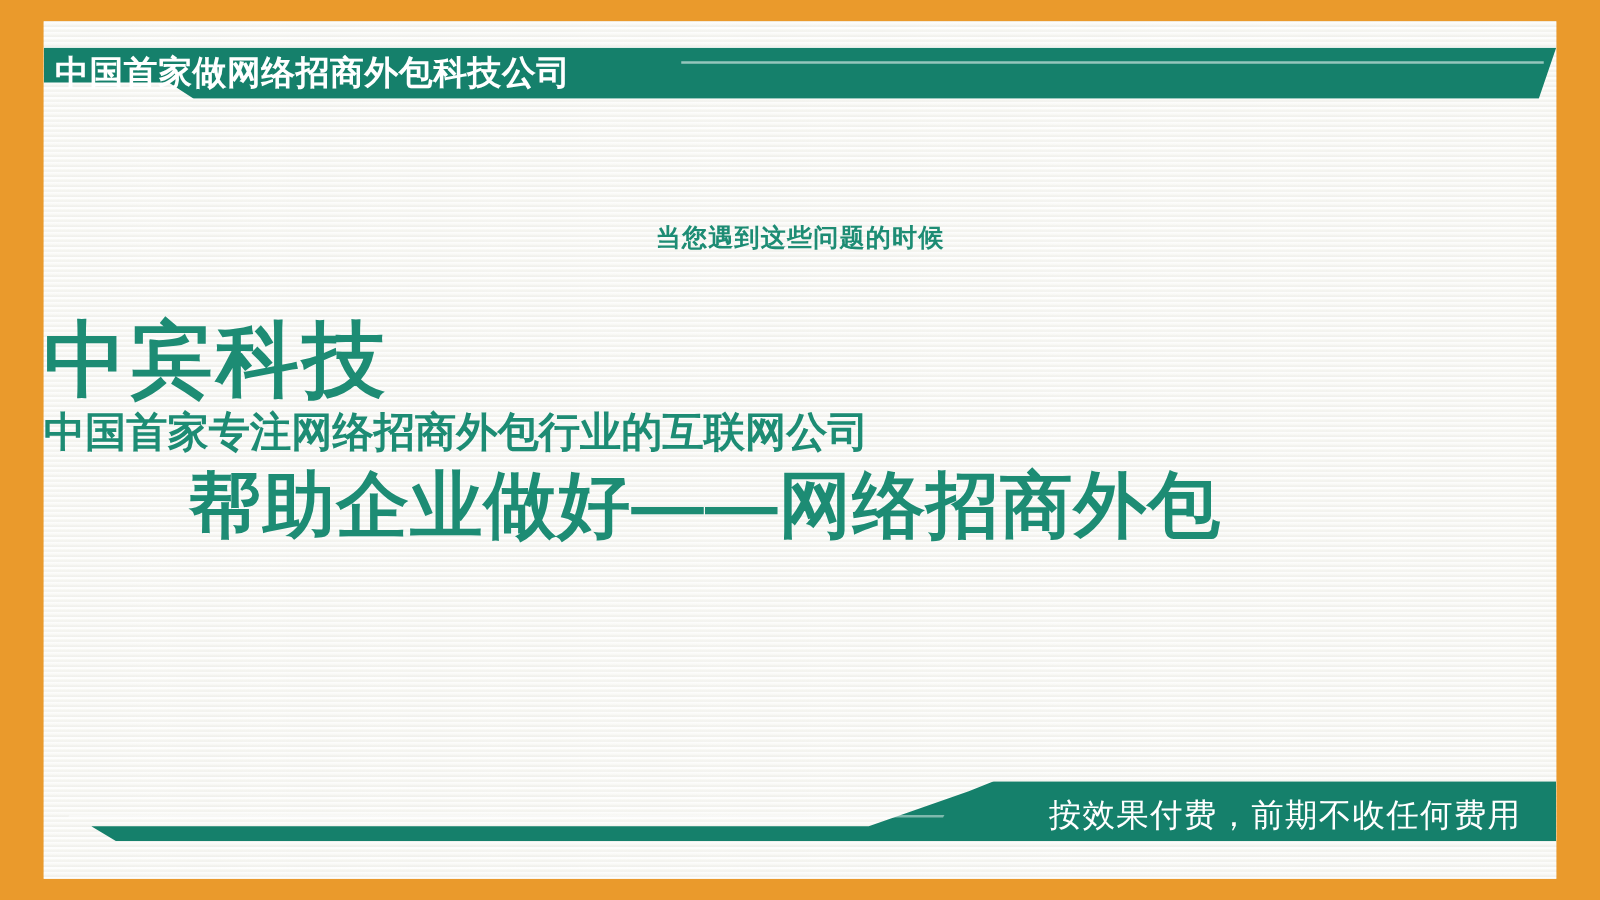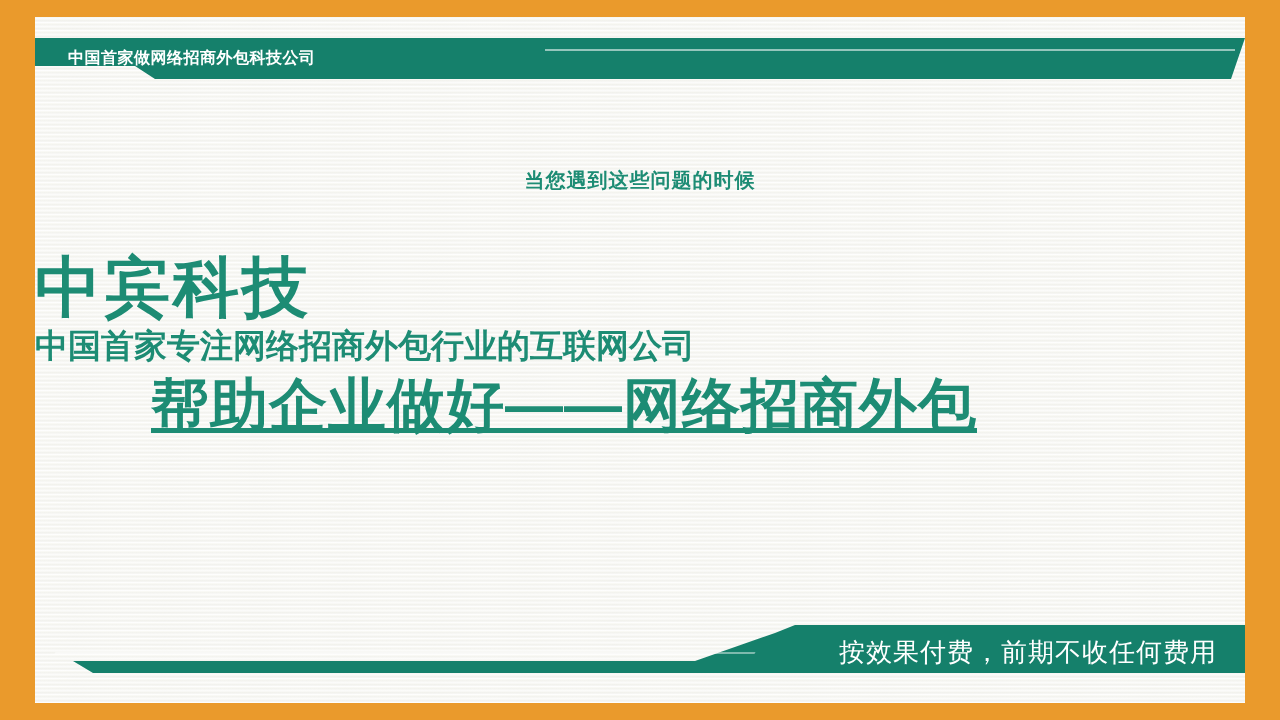--- a/index.html
+++ b/index.html
@@ -61,32 +61,31 @@
     background: rgba(255,255,255,0.55);
   }
   .header-title {
     position: absolute;
     left: 9px;
     top: 24px;
     width: 470px;
     height: 34px;
     line-height: 34px;
     color: #ffffff;
-    font-size: 16px;
+    font-size: 27px;
     font-weight: bold;
     letter-spacing: 0.5px;
     white-space: nowrap;
-    margin-left: 24px;
   }
 
   
   .eyebrow {
     position: absolute;
     left: 0;
-    top: 150px;
+    top: 160px;
     width: 1210px;
     text-align: center;
     color: #1d8c74;
     font-size: 20px;
     font-weight: bold;
     letter-spacing: 1px;
   }
   .brand {
     position: absolute;
     left: 0;
@@ -114,21 +113,20 @@
     position: absolute;
     left: 0;
     top: 355px;
     width: 1058px;
     text-align: center;
     color: #1d8c74;
     font-size: 58px;
     font-weight: bold;
     letter-spacing: 1px;
     line-height: 1.15;
-    text-decoration: underline;
   }
 
   
   .footer-band {
     position: absolute;
     left: 0px;
     top: 608px;
     width: 1210px;
     height: 48px;
     background: #15806b;

